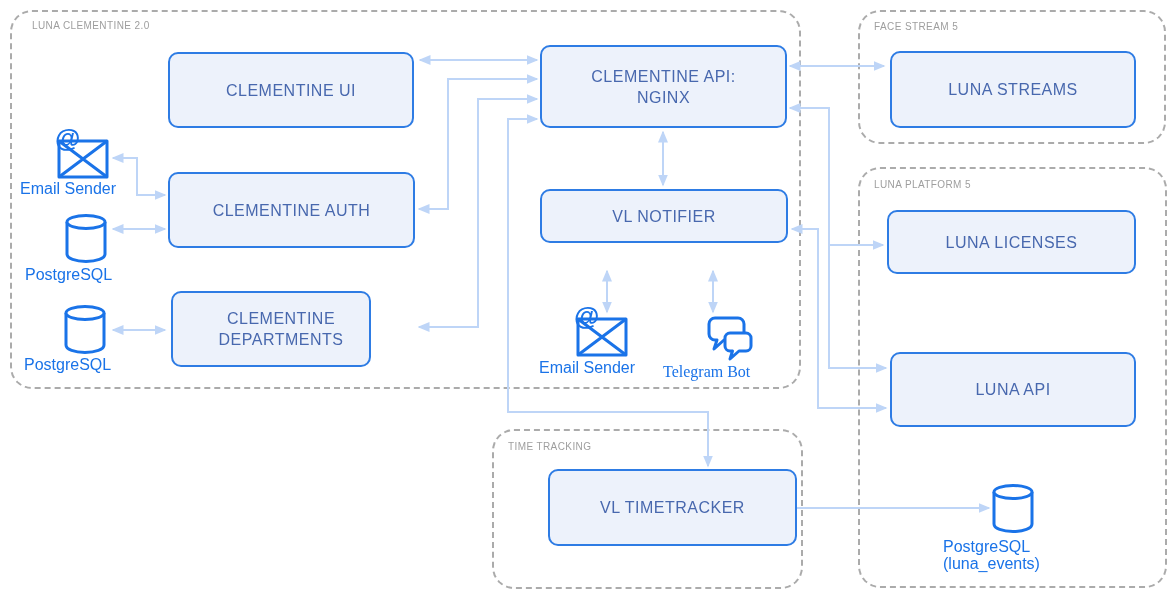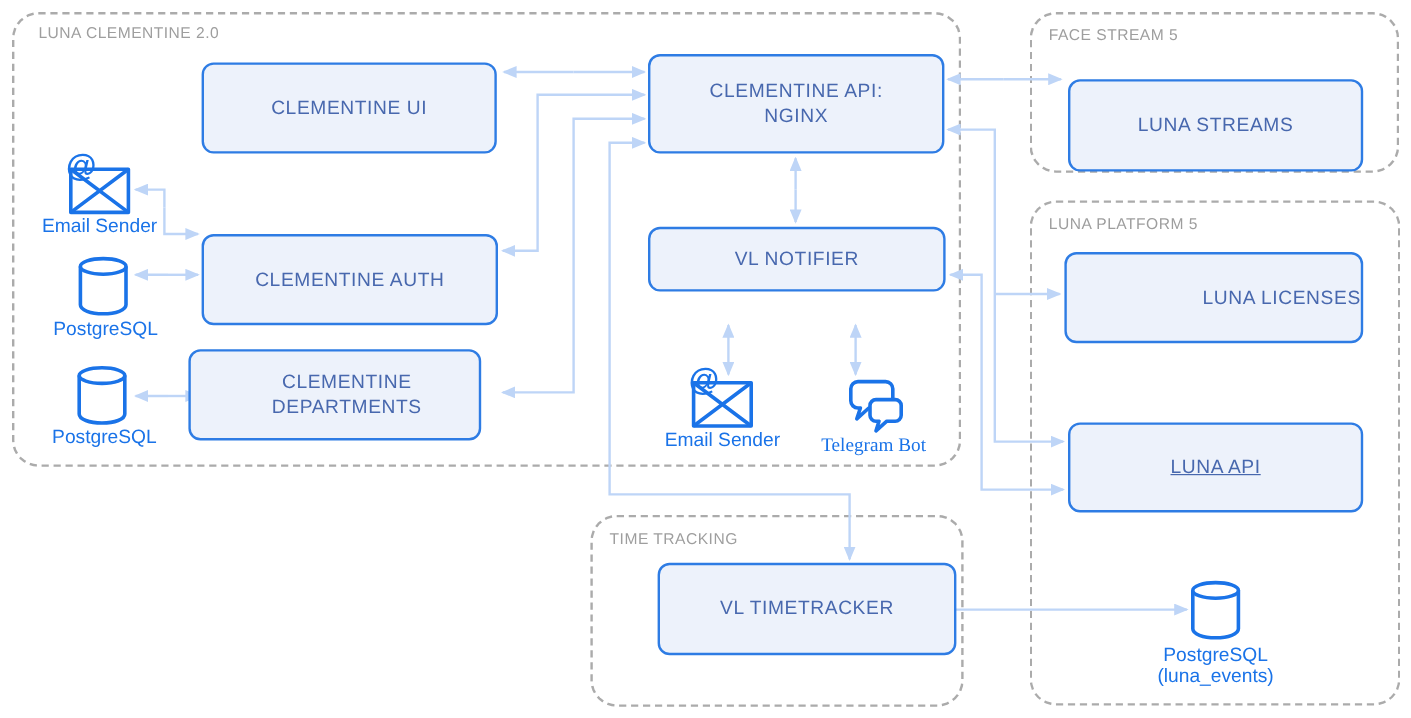--- a/index.html
+++ b/index.html
@@ -5,33 +5,33 @@
   html,body{margin:0;padding:0;background:#ffffff;}
   .canvas{
     position:relative;width:1176px;height:598px;background:#ffffff;
     font-family:"Liberation Sans",sans-serif;overflow:hidden;
   }
   .container{
     position:absolute;border:2px dashed #ababab;border-radius:22px;
     box-sizing:border-box;background:transparent;
   }
   .container-label{
-    position:absolute;font-size:13px;color:#9e9e9e;letter-spacing:.4px;white-space:nowrap;
+    position:absolute;font-size:10px;color:#9e9e9e;letter-spacing:.4px;white-space:nowrap;
   }
   .node{
     position:absolute;box-sizing:border-box;background:#edf2fb;
     border:2px solid #2e7ce4;border-radius:10px;
     display:flex;flex-direction:column;align-items:center;justify-content:center;
     color:#4868ae;font-size:16px;letter-spacing:.5px;text-align:center;line-height:21px;
   }
   .wires{position:absolute;left:0;top:0;pointer-events:none;}
   .wire{stroke:#bed5f7;stroke-width:2;fill:none;}
   .icon-svg{position:absolute;}
   .icon-label{
-    position:absolute;color:#1a73e8;font-size:16px;text-align:center;line-height:17px;white-space:nowrap;
+    position:absolute;color:#1a73e8;font-size:16px;line-height:17px;white-space:nowrap;
   }
   .icon-label span{display:block;}
 </style>
 </head>
 <body>
 
 <div class="canvas">
 
   <div class="container" style="left:10px;top:10px;width:791px;height:379px;">
     <span class="container-label" style="left:20px;top:8px;">LUNA CLEMENTINE 2.0</span>
@@ -97,37 +97,37 @@
     <path class="wire" d="M140 330 L165 330" marker-end="url(#ah)"></path>
   </svg>
 
   <div class="node" style="left:168px;top:52px;width:246px;height:76px;">
     <span>CLEMENTINE UI</span>
   </div>
   <div class="node" style="left:540px;top:45px;width:247px;height:83px;">
     <span>CLEMENTINE API:</span>
     <span>NGINX</span>
   </div>
-  <div class="node" style="left:168px;top:172px;width:247px;height:76px;margin-top:23px;">
+  <div class="node" style="left:168px;top:172px;width:247px;height:76px;">
     <span>CLEMENTINE AUTH</span>
   </div>
-  <div class="node" style="left:157px;top:291px;width:244px;height:76px;padding-left:20px;">
+  <div class="node" style="left:171px;top:291px;width:200px;height:76px;padding-left:20px;">
     <span>CLEMENTINE</span>
     <span>DEPARTMENTS</span>
   </div>
   <div class="node" style="left:540px;top:189px;width:248px;height:54px;">
     <span>VL NOTIFIER</span>
   </div>
-  <div class="node" style="left:890px;top:66px;width:246px;height:77px;">
+  <div class="node" style="left:890px;top:51px;width:246px;height:77px;">
     <span>LUNA STREAMS</span>
   </div>
-  <div class="node" style="left:887px;top:210px;width:249px;height:76px;align-items:flex-end;">
+  <div class="node" style="left:887px;top:210px;width:249px;height:64px;">
     <span>LUNA LICENSES</span>
   </div>
-  <div class="node" style="left:890px;top:352px;width:246px;height:75px;text-decoration:underline;">
+  <div class="node" style="left:890px;top:352px;width:246px;height:75px;">
     <span>LUNA API</span>
   </div>
   <div class="node" style="left:548px;top:469px;width:249px;height:77px;">
     <span>VL TIMETRACKER</span>
   </div>
 
   <svg class="icon-svg" style="left:46px;top:124px;" width="72" height="60" viewBox="0 0 72 60">
     <rect x="13" y="17" width="48" height="36" fill="#ffffff" stroke="#1a73e8" stroke-width="3" stroke-linejoin="round"></rect>
     <path d="M13 17 L61 53 M61 17 L13 53" stroke="#1a73e8" stroke-width="3" fill="none"></path>
     <text x="9" y="23" font-size="26" font-weight="bold" fill="#1a73e8" font-family="'Liberation Sans',sans-serif">@</text>

